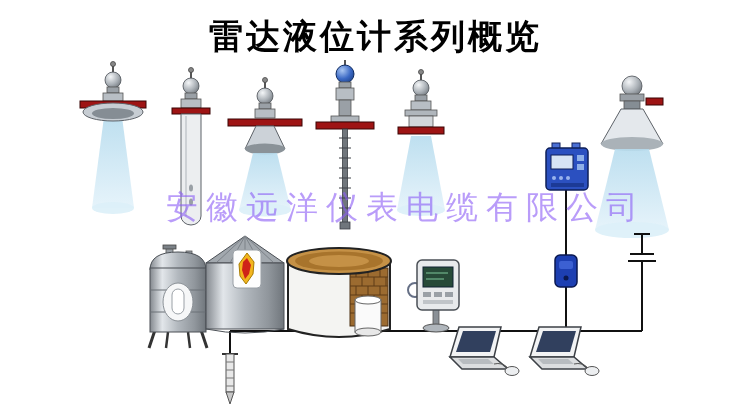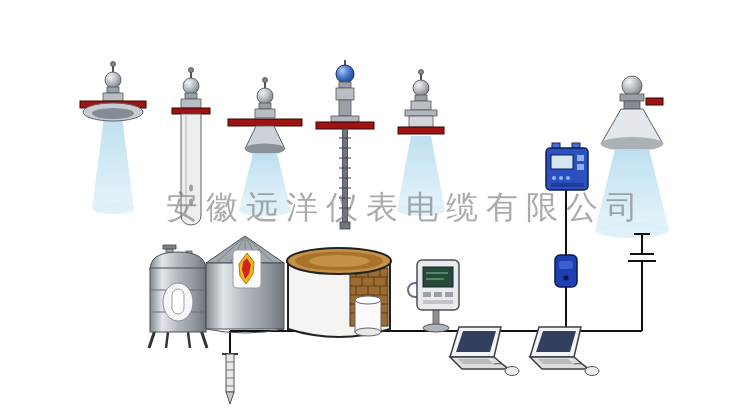--- a/index.html
+++ b/index.html
@@ -10,21 +10,21 @@
   .stage{position:absolute;top:0;left:0;width:751px;height:419px;}
   svg{position:absolute;top:0;left:0;}
   .title{
     position:absolute;top:14px;left:0;width:100%;text-align:center;
     font-family:"DejaVu Serif","Liberation Serif",serif;font-weight:bold;
     font-size:34px;color:#000;letter-spacing:3px;white-space:nowrap;
   }
   .watermark{
     position:absolute;top:186px;left:166px;
     font-family:"DejaVu Serif","Liberation Serif",serif;
-    font-size:32px;color:#737373;opacity:.6;letter-spacing:8px;white-space:nowrap;
+    font-size:32px;color:#8b5cf6;opacity:.6;letter-spacing:8px;white-space:nowrap;
   }
 </style>
 </head>
 <body>
 
 <div class="stage">
 
 <svg width="751" height="419" viewBox="0 0 751 419">
   <defs>
     <linearGradient id="gMetalV" x1="0" y1="0" x2="1" y2="0">
@@ -264,14 +264,15 @@
   <g>
     <polygon points="539,327 581,327 574,357 530,357" fill="#f2f3f4" stroke="#3c4046" stroke-width="1.5"></polygon>
     <polygon points="543,331 576,331 570,352 536,352" fill="#31405e"></polygon>
     <polygon points="530,357 574,357 588,369 542,369" fill="#dcdee0" stroke="#3c4046" stroke-width="1.5"></polygon>
     <polygon points="538,359 568,359 574,364 543,364" fill="#b8bcc0"></polygon>
     <path d="M588,368 q-6,-6 -14,-4" fill="none" stroke="#555" stroke-width="1"></path>
     <ellipse cx="592" cy="371" rx="7" ry="4.5" fill="#eceef0" stroke="#555" stroke-width="1"></ellipse>
   </g>
 </svg>
 
+  <div class="title">雷达液位计系列概览</div>
   <div class="watermark">安徽远洋仪表电缆有限公司</div>
 </div>
 
 </body></html>

